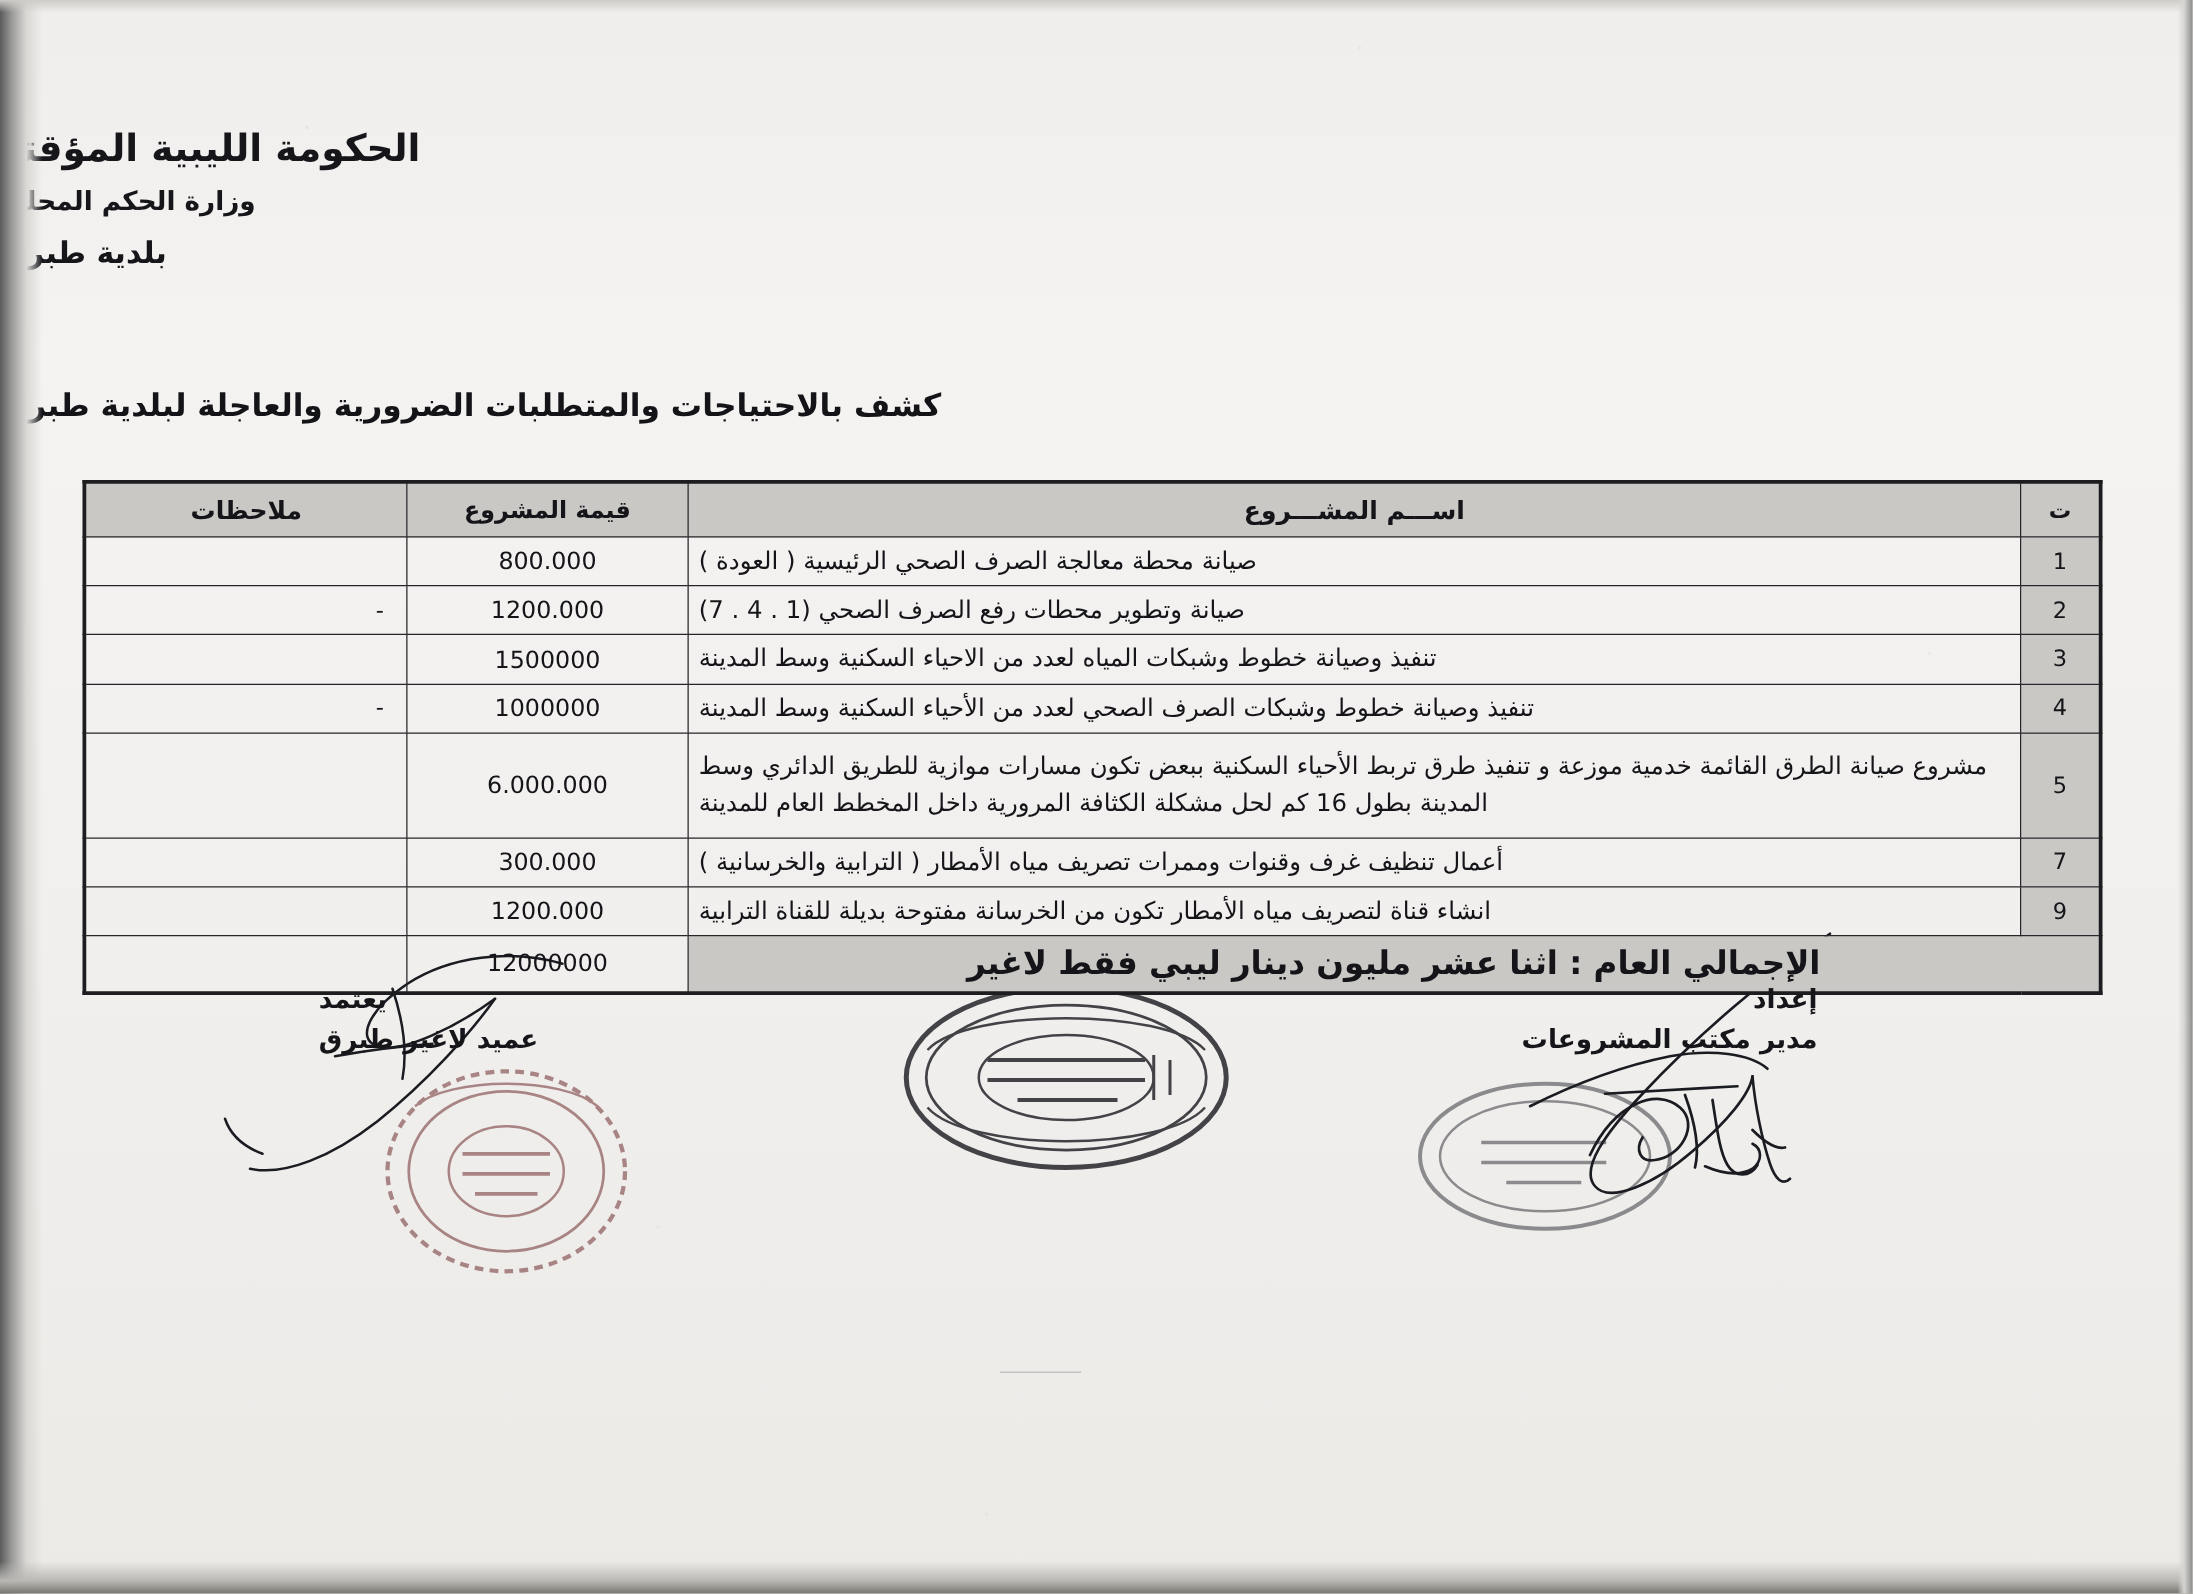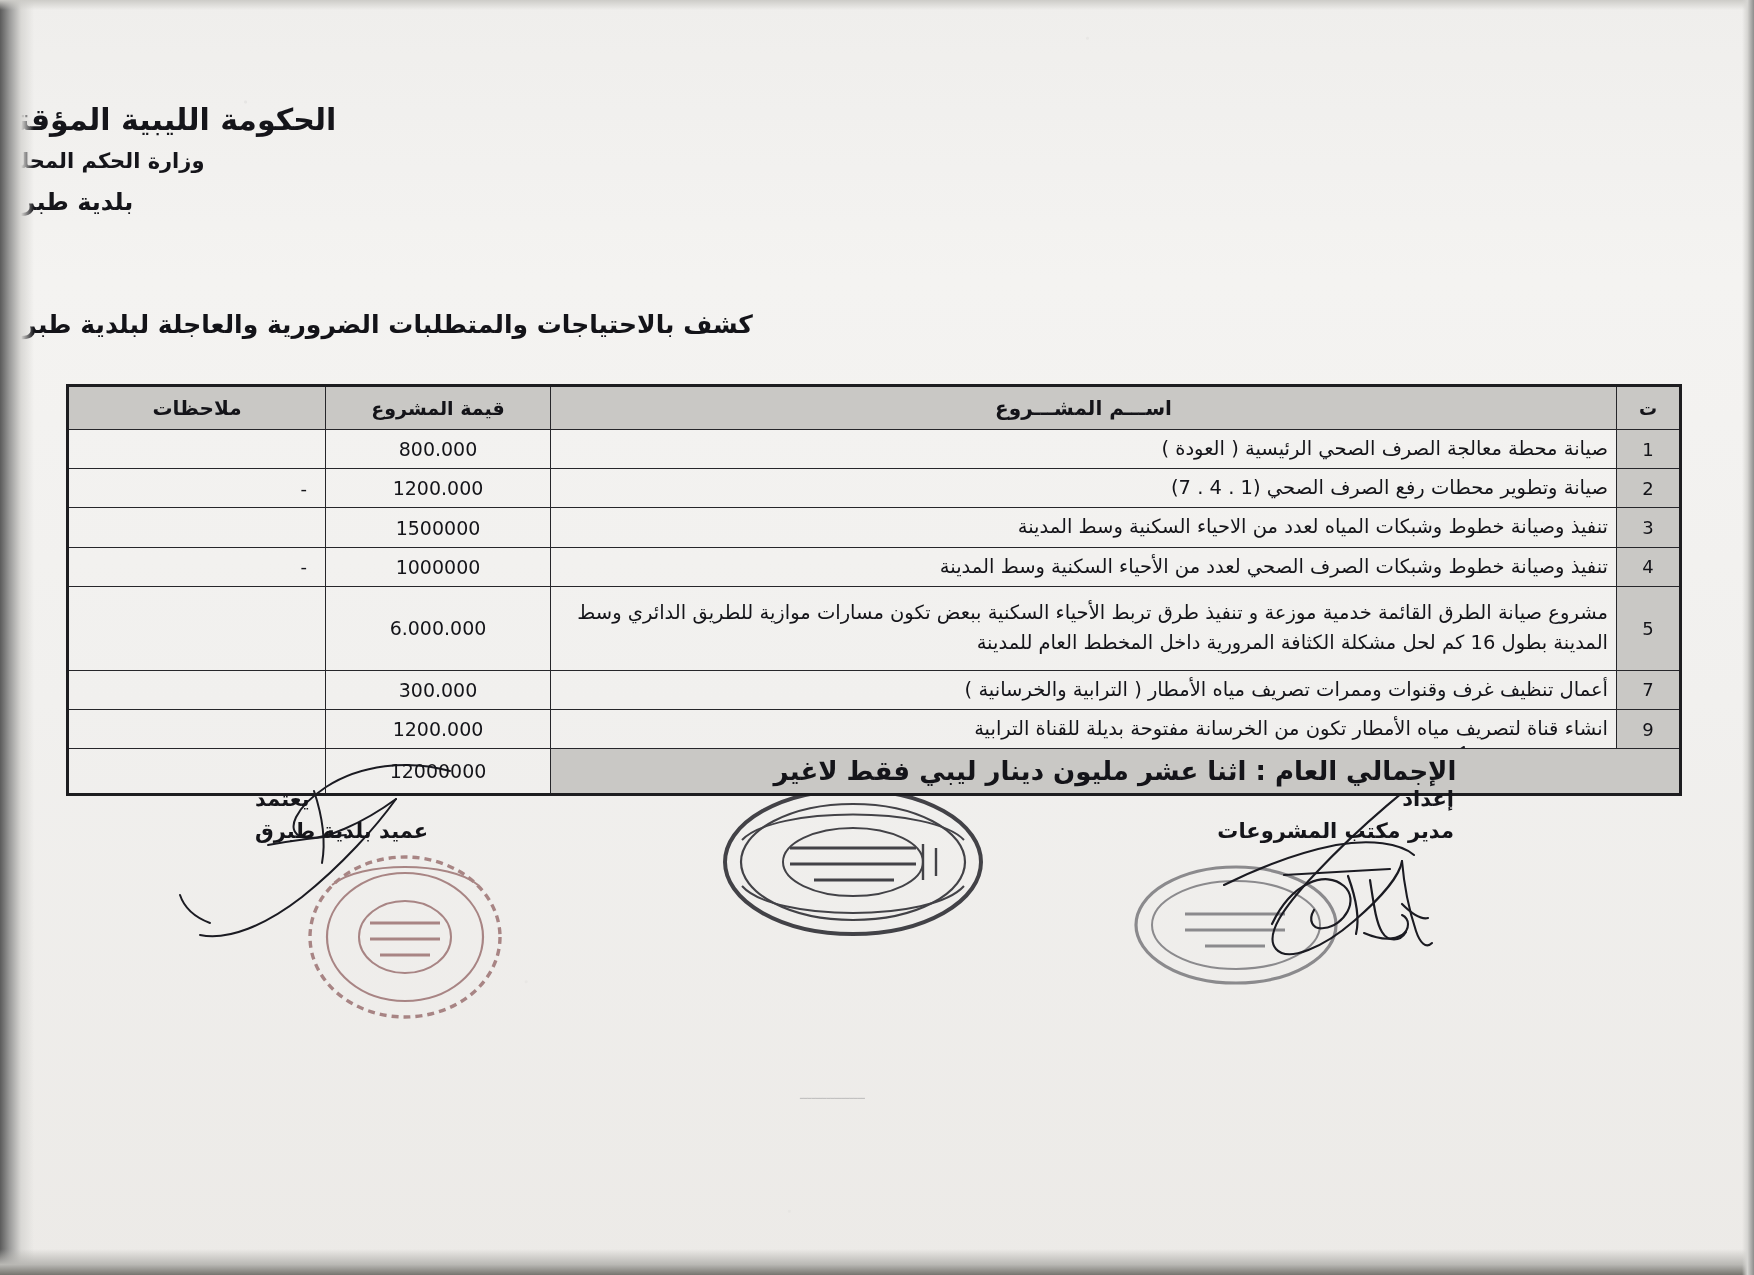--- a/index.html
+++ b/index.html
@@ -142,21 +142,21 @@
     letter-spacing: .5px;
   }
   th.c-no, td.c-no {
     width: 46px;
     text-align: center;
     background: #c9c8c5;
     font-size: 18px;
   }
   th.c-name { width: auto; }
   td.c-name {
-    text-align: right;
+    text-align: left;
     font-size: 19.5px;
     line-height: 1.55;
     padding: 5px 14px;
   }
   th.c-value, td.c-value {
     width: 208px;
     text-align: center;
     font-size: 19px;
   }
   th.c-notes, td.c-notes {
@@ -290,21 +290,21 @@
     </table>
   </div>
 
   <div class="sig sig-right">
     <div>إعداد</div>
     <div class="role">مدير مكتب المشروعات</div>
   </div>
 
   <div class="sig sig-left">
     <div>يعتمد</div>
-    <div class="role">عميد بلدية طبرق</div>
+    <div class="role">عميد لاغير طبرق</div>
   </div>
 
   <div class="ink" style="top:735px; right:260px;">
     <svg width="330" height="250" viewBox="0 0 330 250" fill="none" stroke="#1b1b22" stroke-width="2.1" stroke-linecap="round">
       <path d="M300 12 C250 45, 195 92, 150 140 C120 172, 100 200, 112 214 C124 228, 160 212, 190 186 C218 162, 236 140, 238 126"></path>
       <path d="M238 126 C240 150, 246 178, 252 196 C256 208, 262 214, 268 208"></path>
       <path d="M120 140 C152 138, 190 136, 226 134"></path>
       <path d="M60 150 C92 134, 132 118, 172 110 C206 104, 236 108, 250 120"></path>
       <path d="M200 198 C214 204, 228 206, 238 200 C246 194, 246 184, 238 180"></path>
     </svg>

